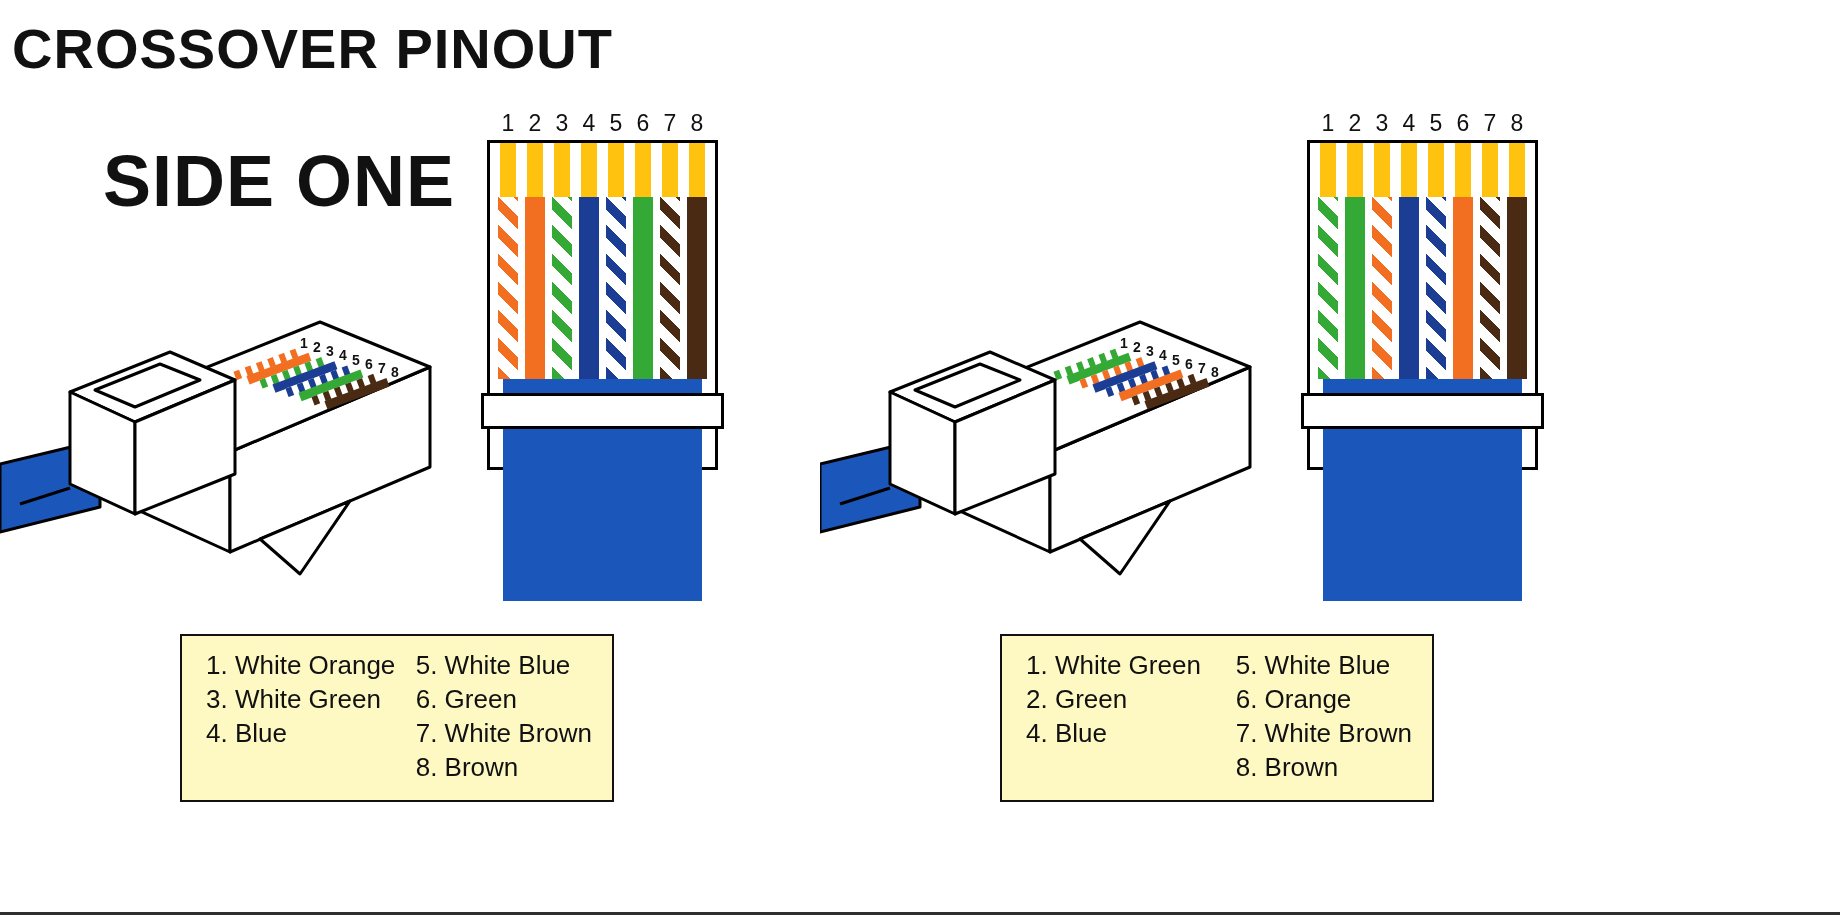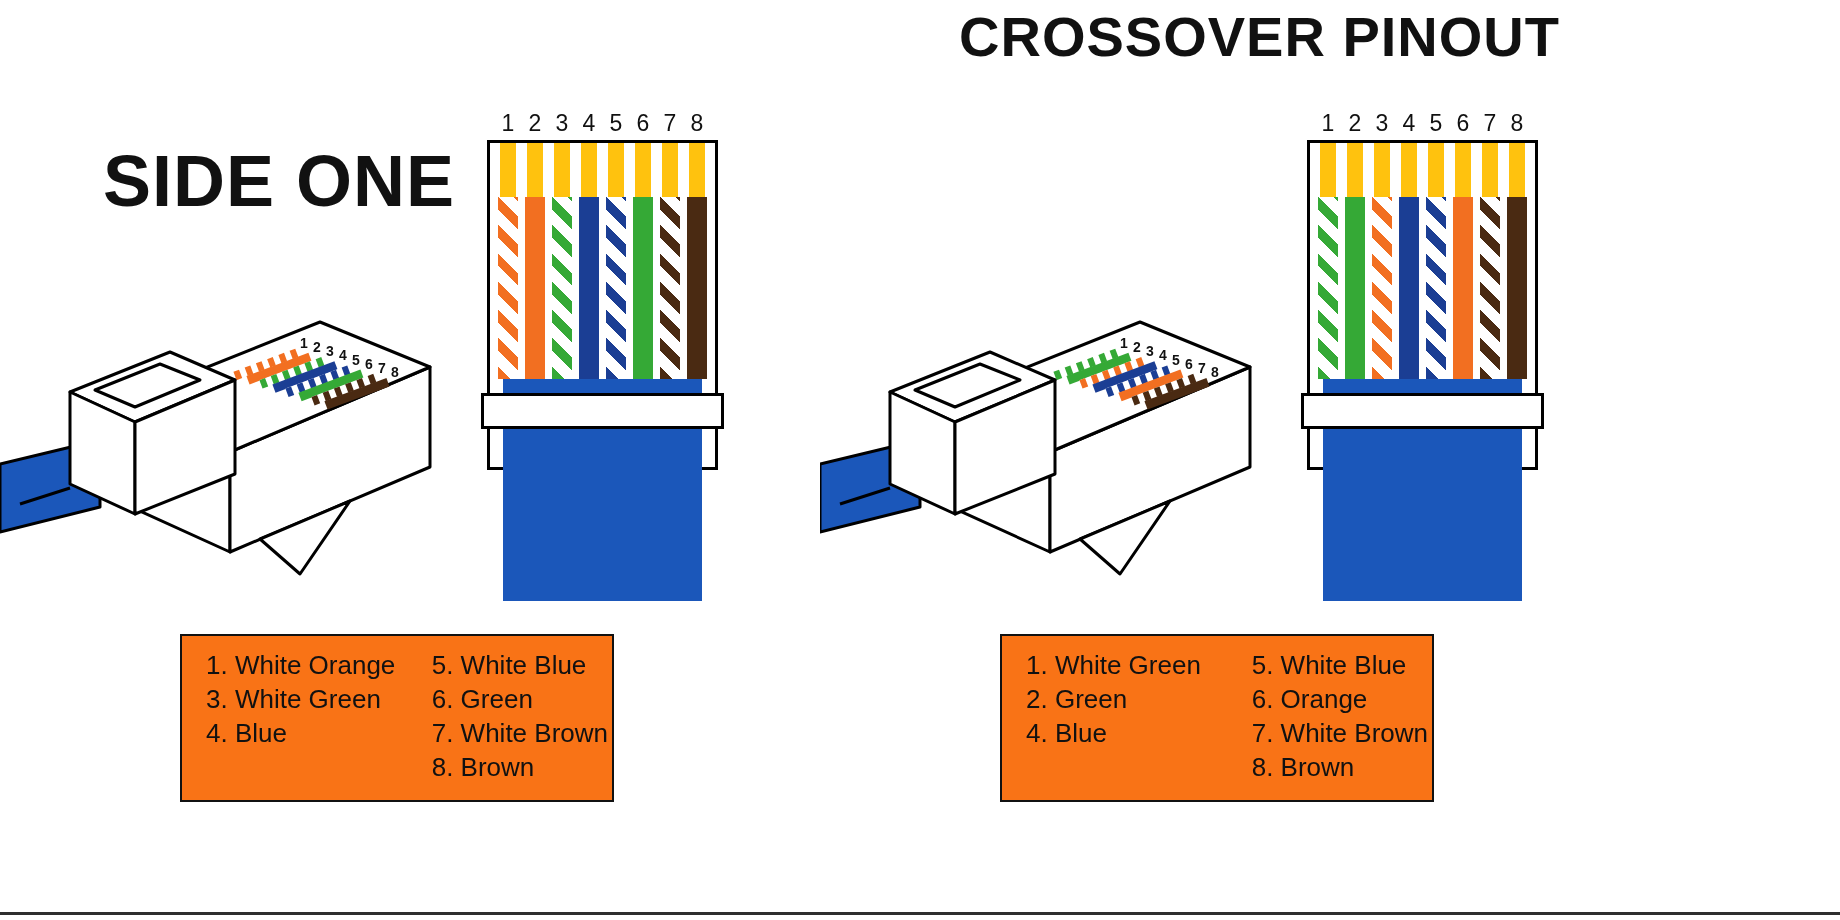--- a/index.html
+++ b/index.html
@@ -3,22 +3,22 @@
 <meta charset="utf-8">
 <style>
   html, body { margin: 0; padding: 0; background: #ffffff; }
   .canvas {
     position: relative; width: 1840px; height: 920px;
     background: #ffffff; overflow: hidden;
     font-family: "Liberation Sans", sans-serif; color: #111111;
   }
   .title {
     position: absolute; left: 0; top: 4px; width: 1560px;
-    text-align: right; font-size: 56px; font-weight: 800;
-    letter-spacing: 1px; margin: 0;
+    text-align: left; font-size: 56px; font-weight: 800;
+    letter-spacing: 1px; margin: 12px;
   }
   .side { position: absolute; top: 0; width: 920px; height: 920px; }
   .side-label {
     position: absolute; left: 103px; top: 140px; margin: 0;
     font-size: 72px; font-weight: 800; letter-spacing: 1px;
   }
   .plug3d { position: absolute; left: 0; top: 252px; width: 440px; height: 340px; }
   .plug3d svg { display: block; }
 
   .front-view { position: absolute; left: 487px; top: 110px; width: 231px; }
@@ -39,22 +39,22 @@
   .pin  { width: 16px; height: 54px; }
   .wire { width: 20px; height: 182px; }
   .fv-cable { position: absolute; left: 13px; right: 13px; top: 236px; height: 222px; z-index: 2; }
   .fv-latch {
     position: absolute; left: -9px; right: -9px; top: 250px; height: 30px;
     background: #fff; border: 3px solid #000; z-index: 3;
   }
 
   .legend {
     position: absolute; left: 180px; top: 634px; width: 434px; box-sizing: border-box;
-    border: 2px solid #111; background: #f97316; display: flex;
-    padding: 12px 4px 16px 24px; font-size: 26px;
+    border: 2px solid #111; background: #fef9c3; display: flex;
+    padding: 12px 20px 16px 24px; font-size: 26px;
   }
   .legend-col { display: flex; flex-direction: column; }
   .legend-col:first-child { width: 228px; }
   .legend-row { line-height: 34px; white-space: nowrap; }
 
   .wires3d text { font-size: 14px; font-weight: 600; fill: #111; stroke: none; }
   .bottom-rule { position: absolute; left: 0; right: 0; top: 912px; height: 3px; background: #2e2e2e; }
 </style>
 </head>
 <body>

